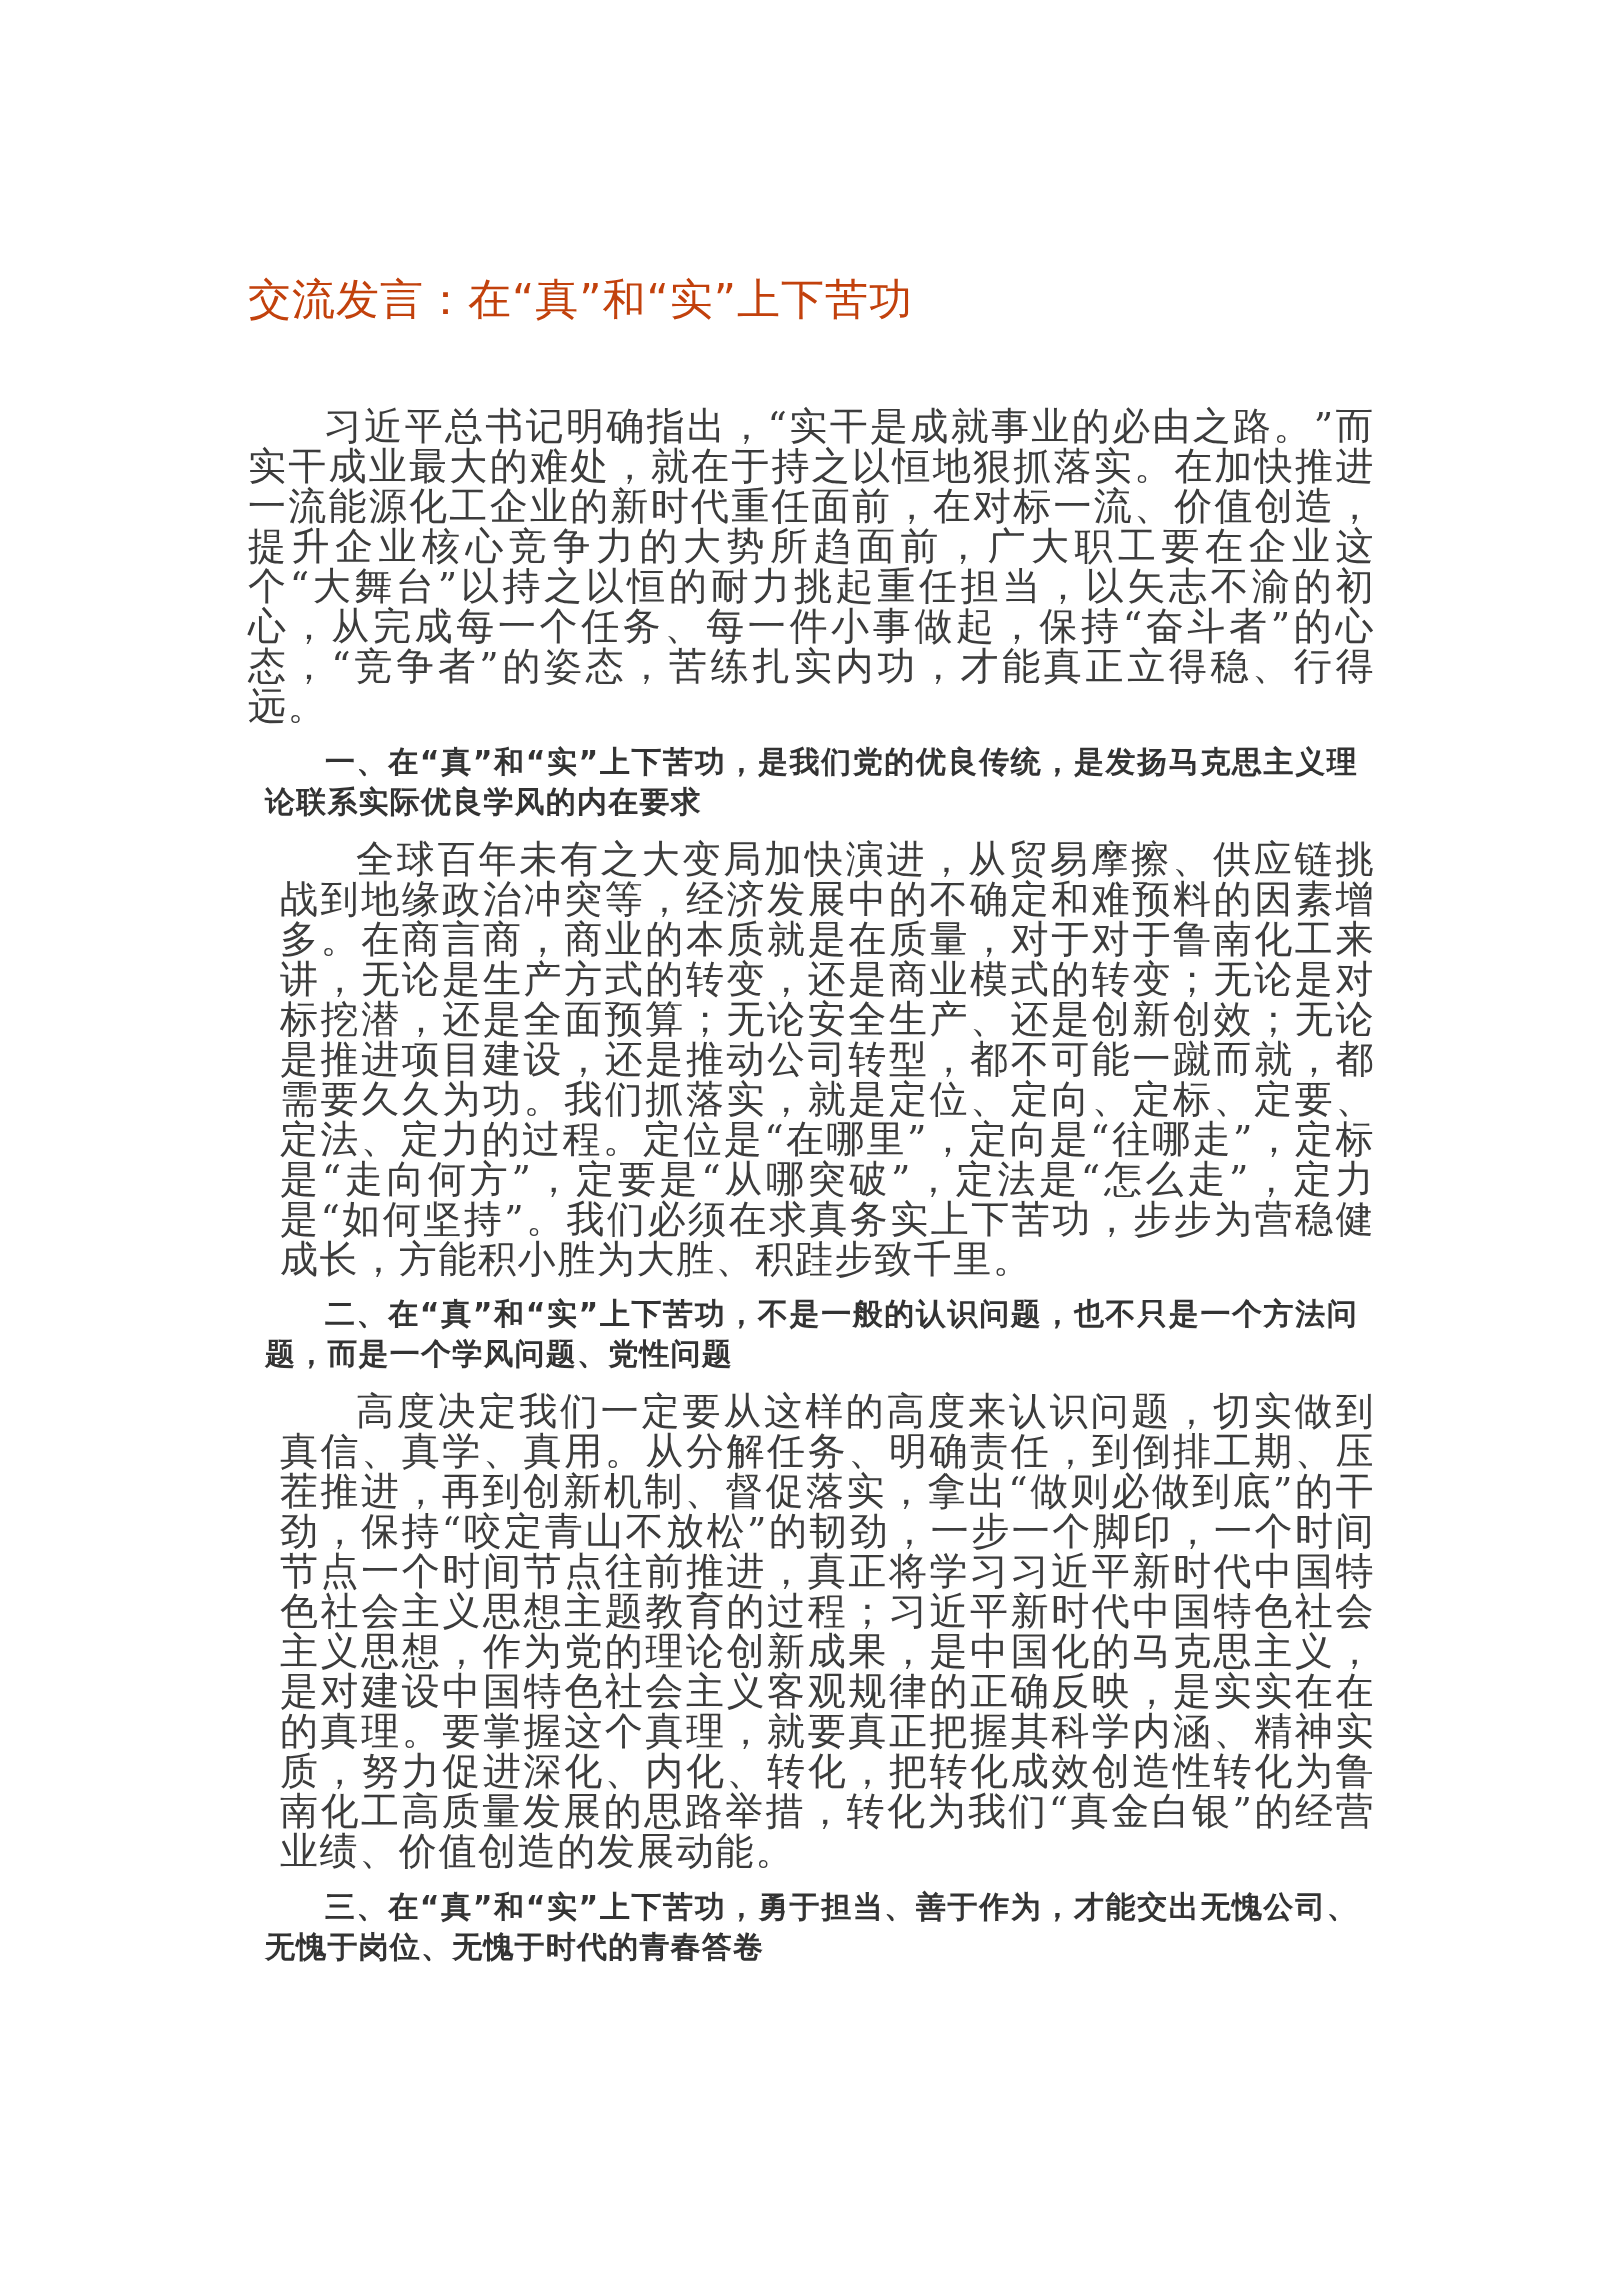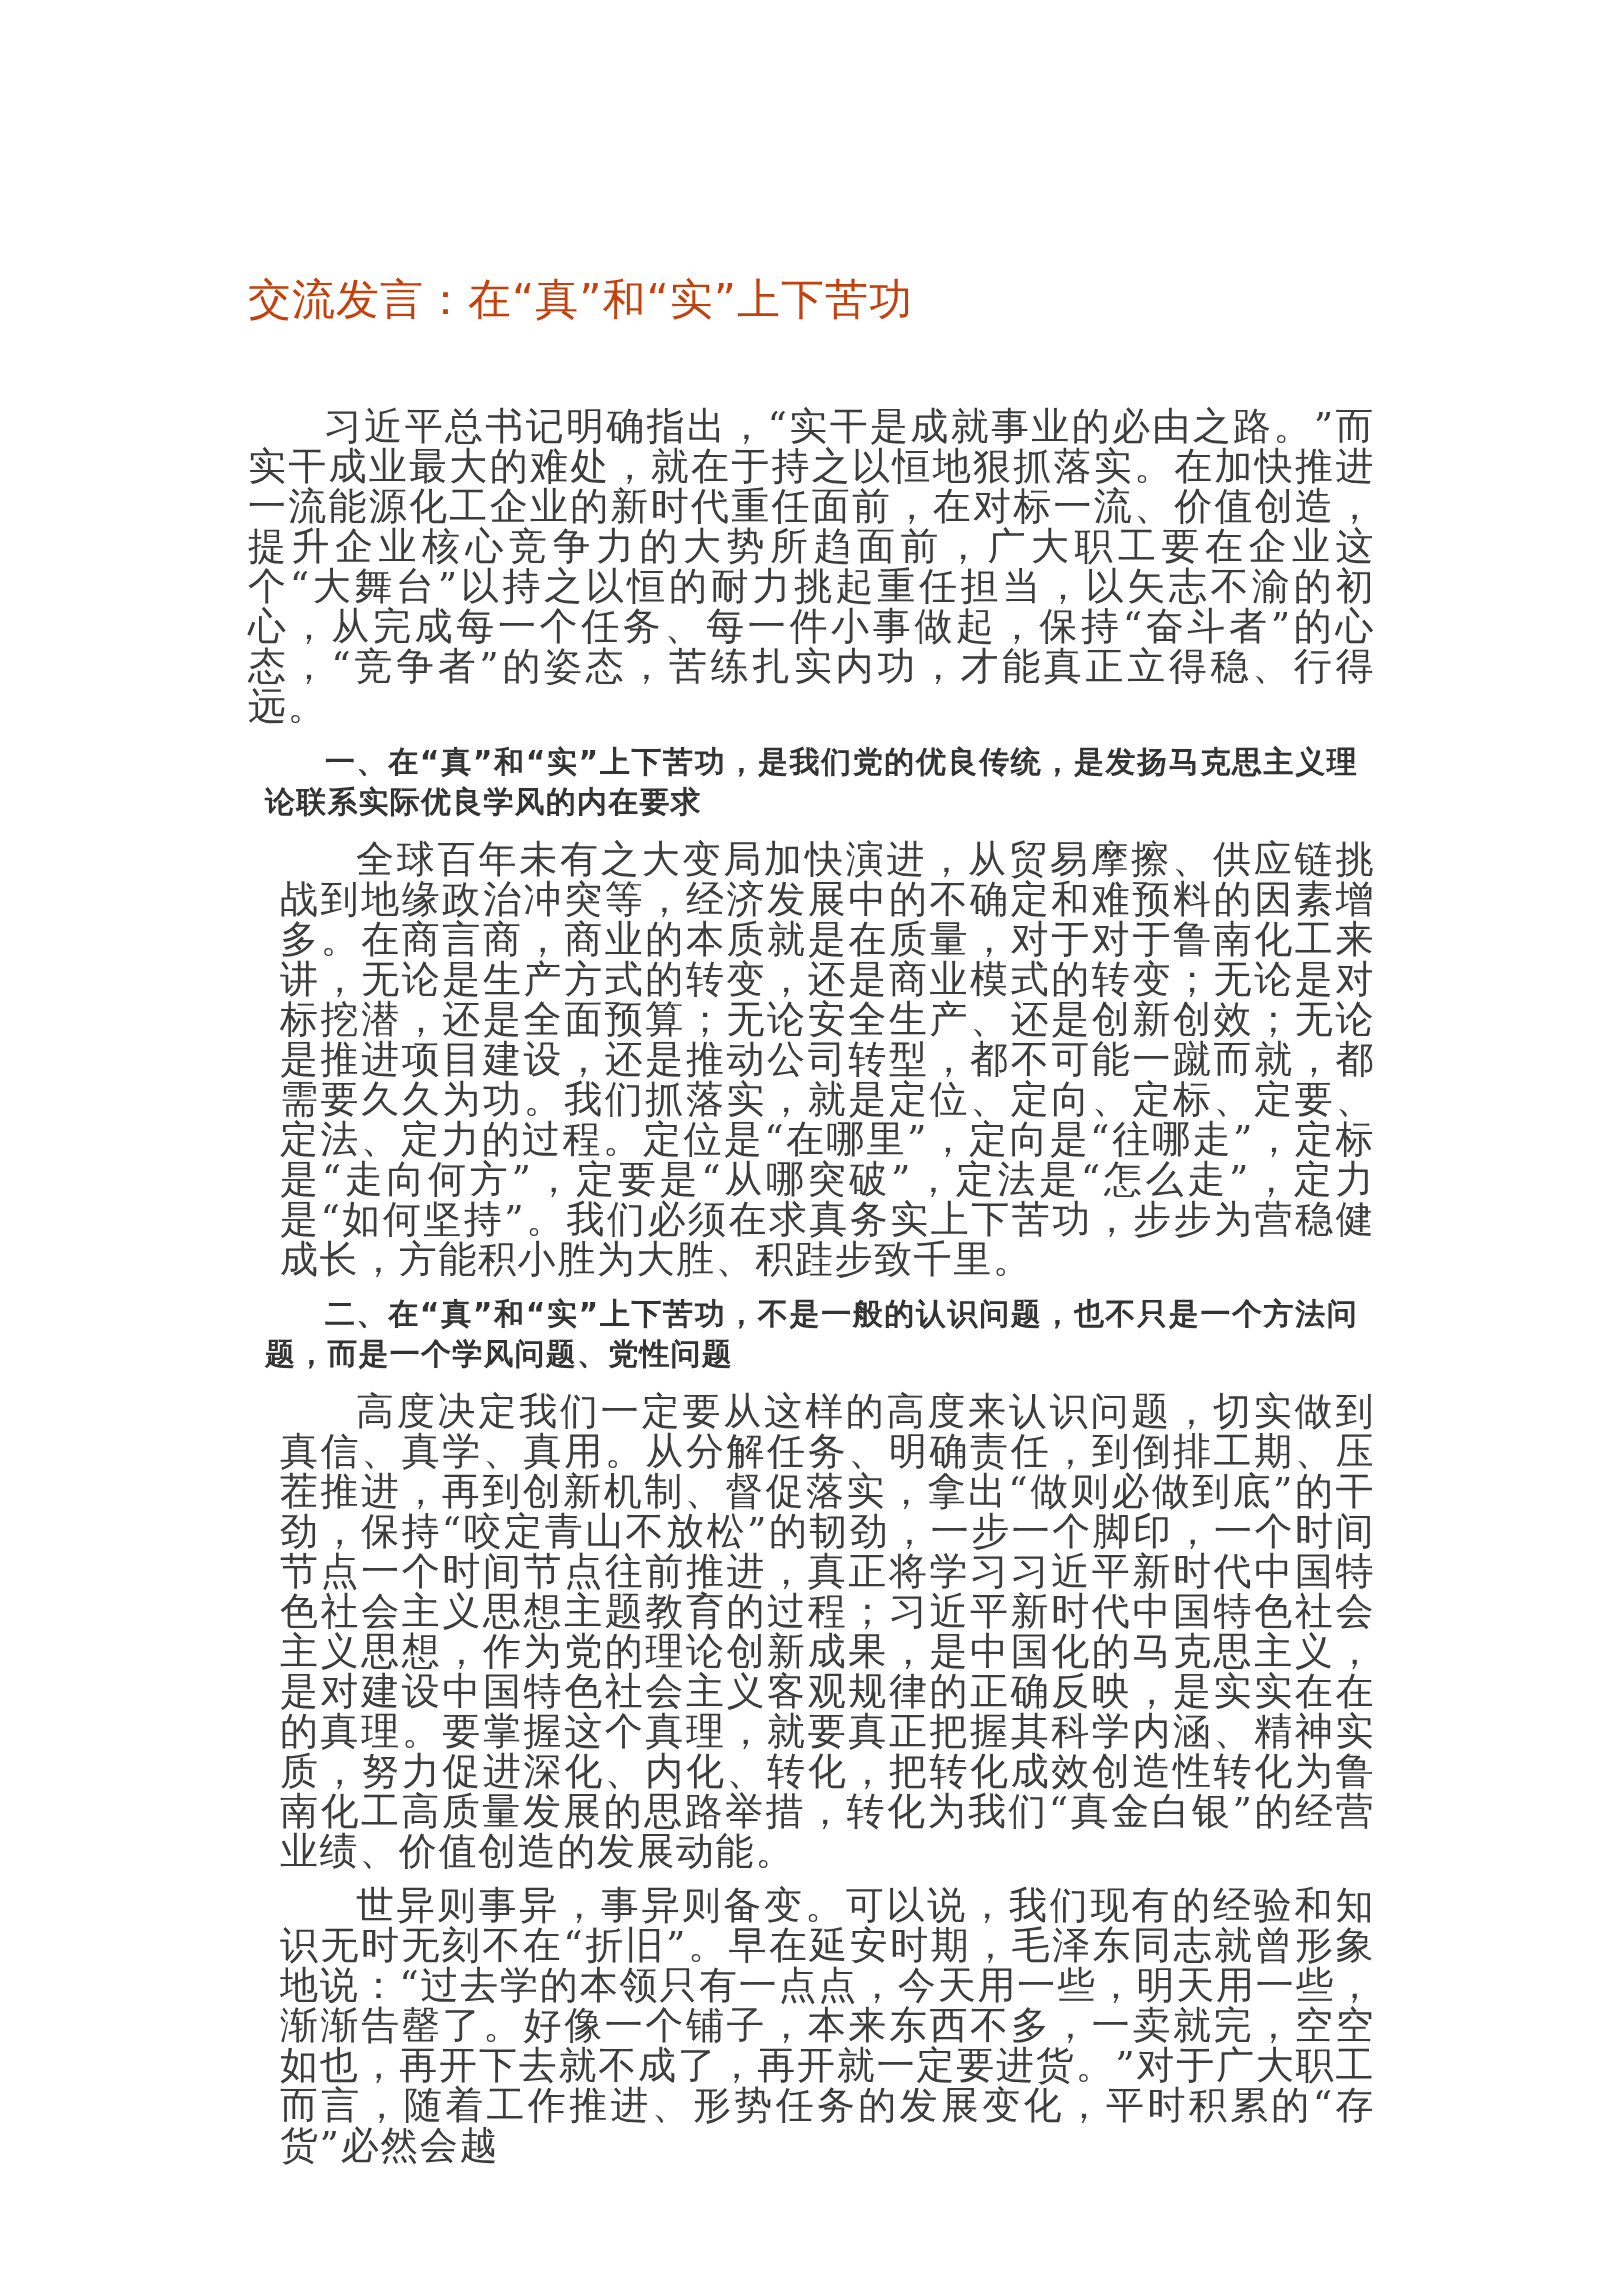--- a/index.html
+++ b/index.html
@@ -76,17 +76,17 @@
       <p class="heading gap-before-heading">一、在“真”和“实”上下苦功，是我们党的优良传统，是发扬马克思主义理论联系实际优良学风的内在要求</p>
       <p class="para gap-after-heading">全球百年未有之大变局加快演进，从贸易摩擦、供应链挑战到地缘政治冲突等，经济发展中的不确定和难预料的因素增多。在商言商，商业的本质就是在质量，对于对于鲁南化工来讲，无论是生产方式的转变，还是商业模式的转变；无论是对标挖潜，还是全面预算；无论安全生产、还是创新创效；无论是推进项目建设，还是推动公司转型，都不可能一蹴而就，都需要久久为功。我们抓落实，就是定位、定向、定标、定要、定法、定力的过程。定位是“在哪里”，定向是“往哪走”，定标是“走向何方”，定要是“从哪突破”，定法是“怎么走”，定力是“如何坚持”。我们必须在求真务实上下苦功，步步为营稳健成长，方能积小胜为大胜、积跬步致千里。</p>
     </section>
 
     <section>
       <p class="heading gap-before-heading">二、在“真”和“实”上下苦功，不是一般的认识问题，也不只是一个方法问题，而是一个学风问题、党性问题</p>
       <p class="para gap-after-heading">高度决定我们一定要从这样的高度来认识问题，切实做到真信、真学、真用。从分解任务、明确责任，到倒排工期、压茬推进，再到创新机制、督促落实，拿出“做则必做到底”的干劲，保持“咬定青山不放松”的韧劲，一步一个脚印，一个时间节点一个时间节点往前推进，真正将学习习近平新时代中国特色社会主义思想主题教育的过程；习近平新时代中国特色社会主义思想，作为党的理论创新成果，是中国化的马克思主义，是对建设中国特色社会主义客观规律的正确反映，是实实在在的真理。要掌握这个真理，就要真正把握其科学内涵、精神实质，努力促进深化、内化、转化，把转化成效创造性转化为鲁南化工高质量发展的思路举措，转化为我们“真金白银”的经营业绩、价值创造的发展动能。</p>
     </section>
 
     <section>
-      <p class="para gap-after-heading">世异则事异，事异则备变。可以说，我们现有的经验和知识无时无刻不在“折旧”。早在延安时期，毛泽东同志就曾形象地说：“过去学的本领只有一点点，今天用一些，明天用一些，渐渐告罄了。好像一个铺子，本来东西不多，一卖就完，空空如也，再开下去就不成了，再开就一定要进货。”对于广大职工而言，随着工作推进、形势任务的发展变化，平时积累的“存货”必然会越</p>
+      <p class="heading gap-before-heading">三、在“真”和“实”上下苦功，勇于担当、善于作为，才能交出无愧公司、无愧于岗位、无愧于时代的青春答卷</p>
     </section>
   </div>
 </div>
 
 
 </body></html>

